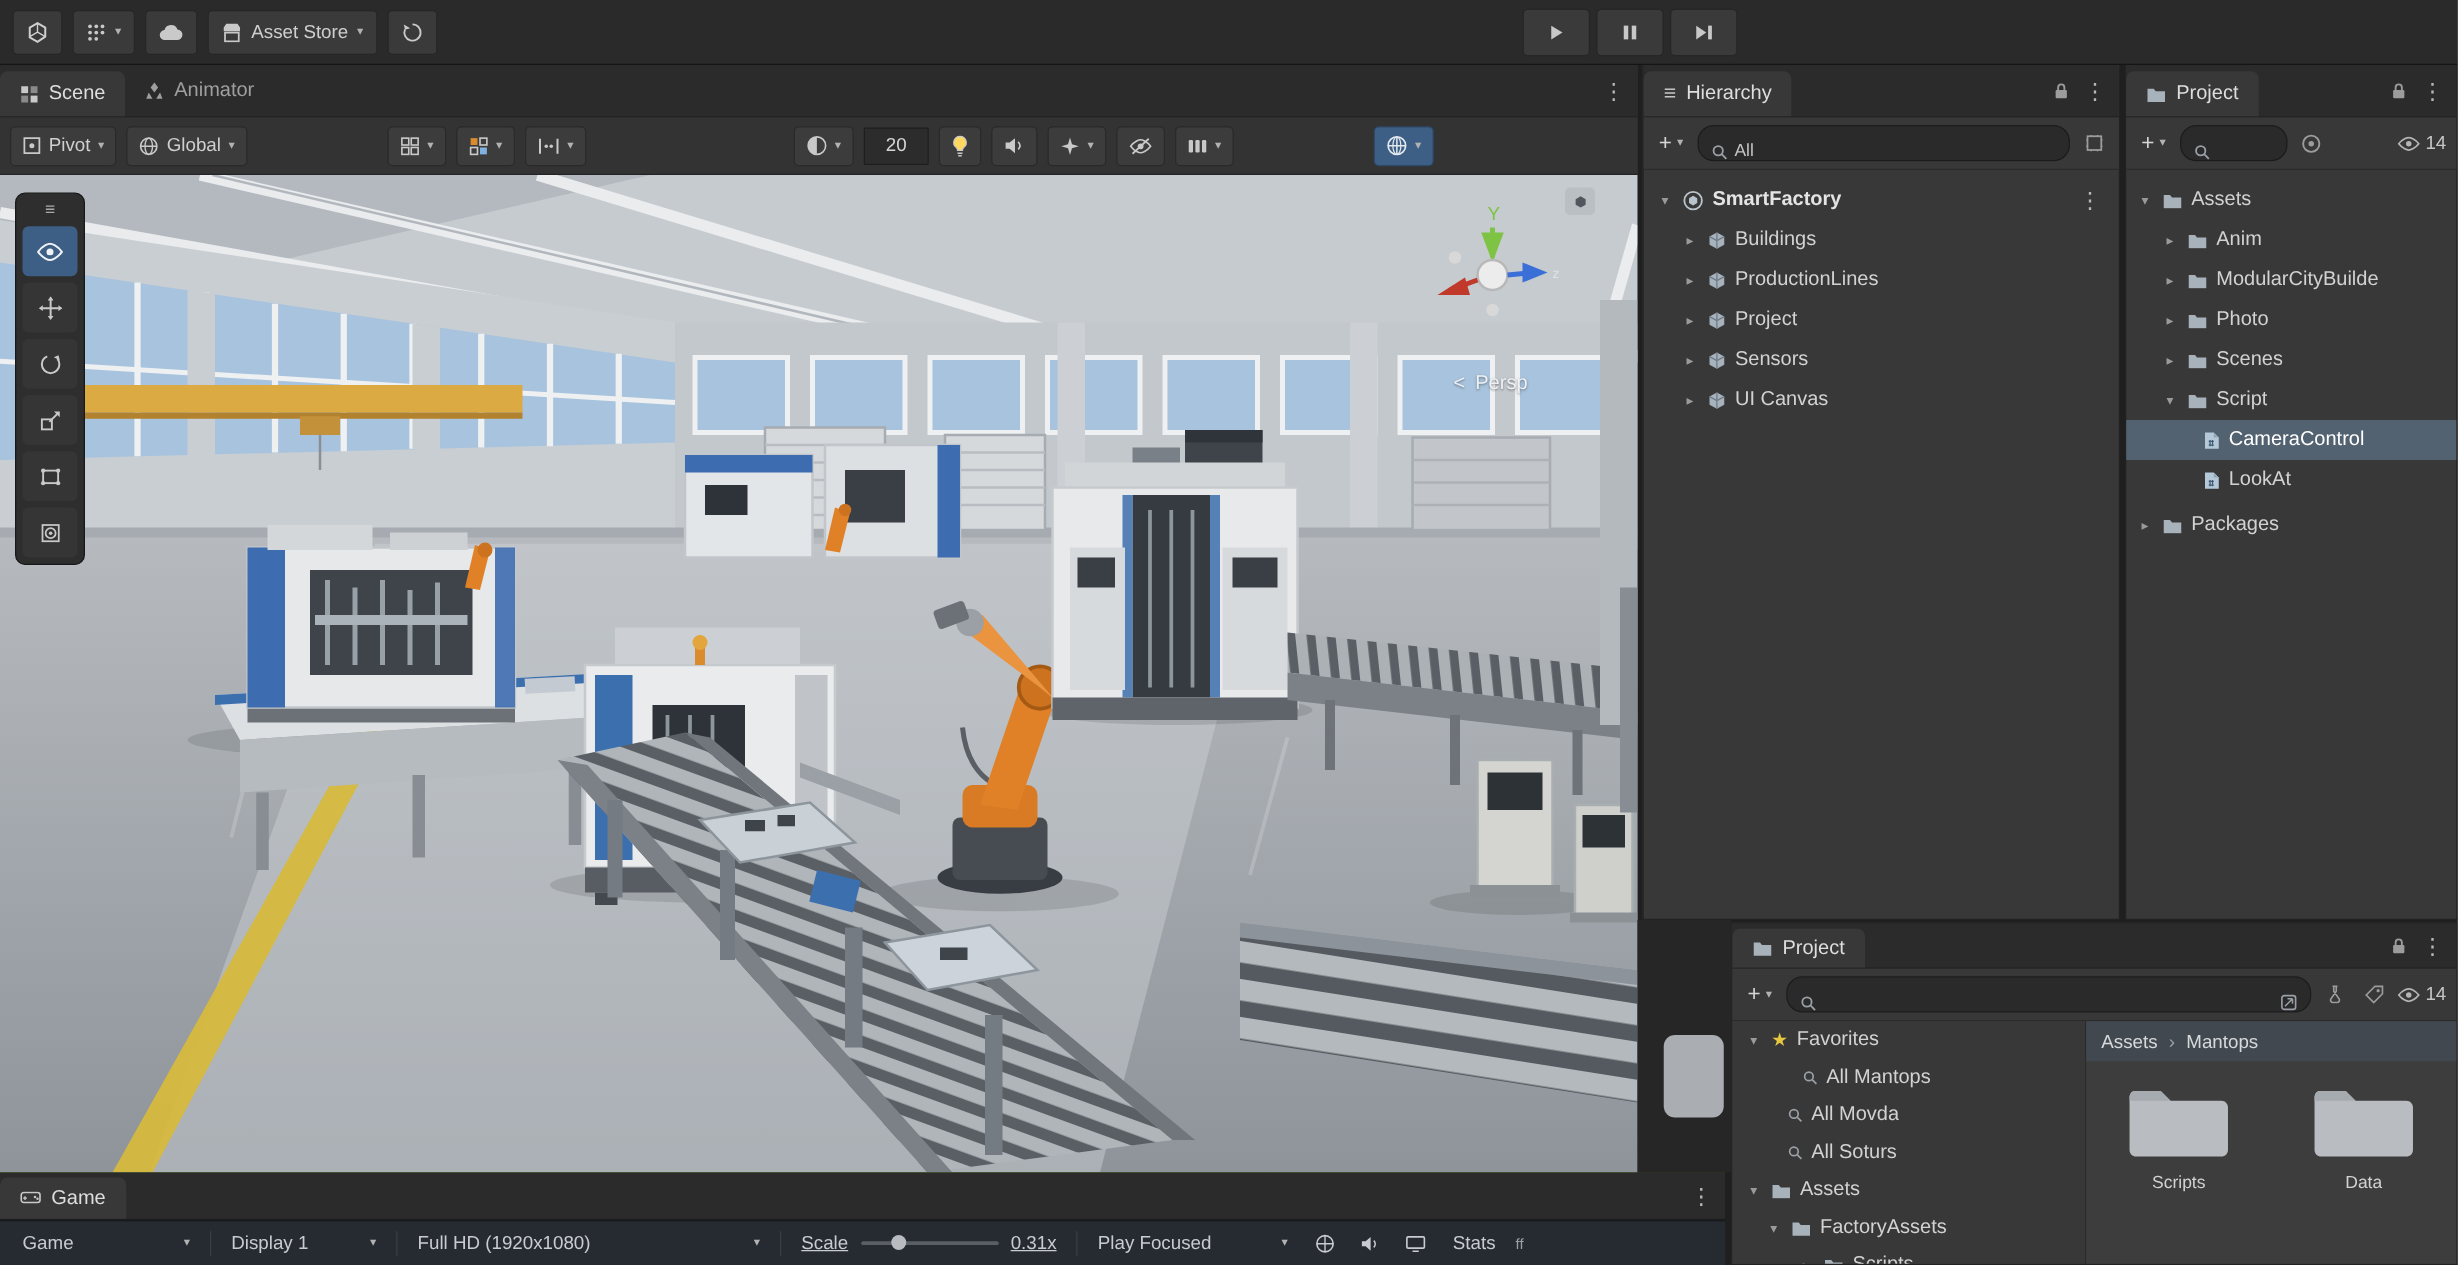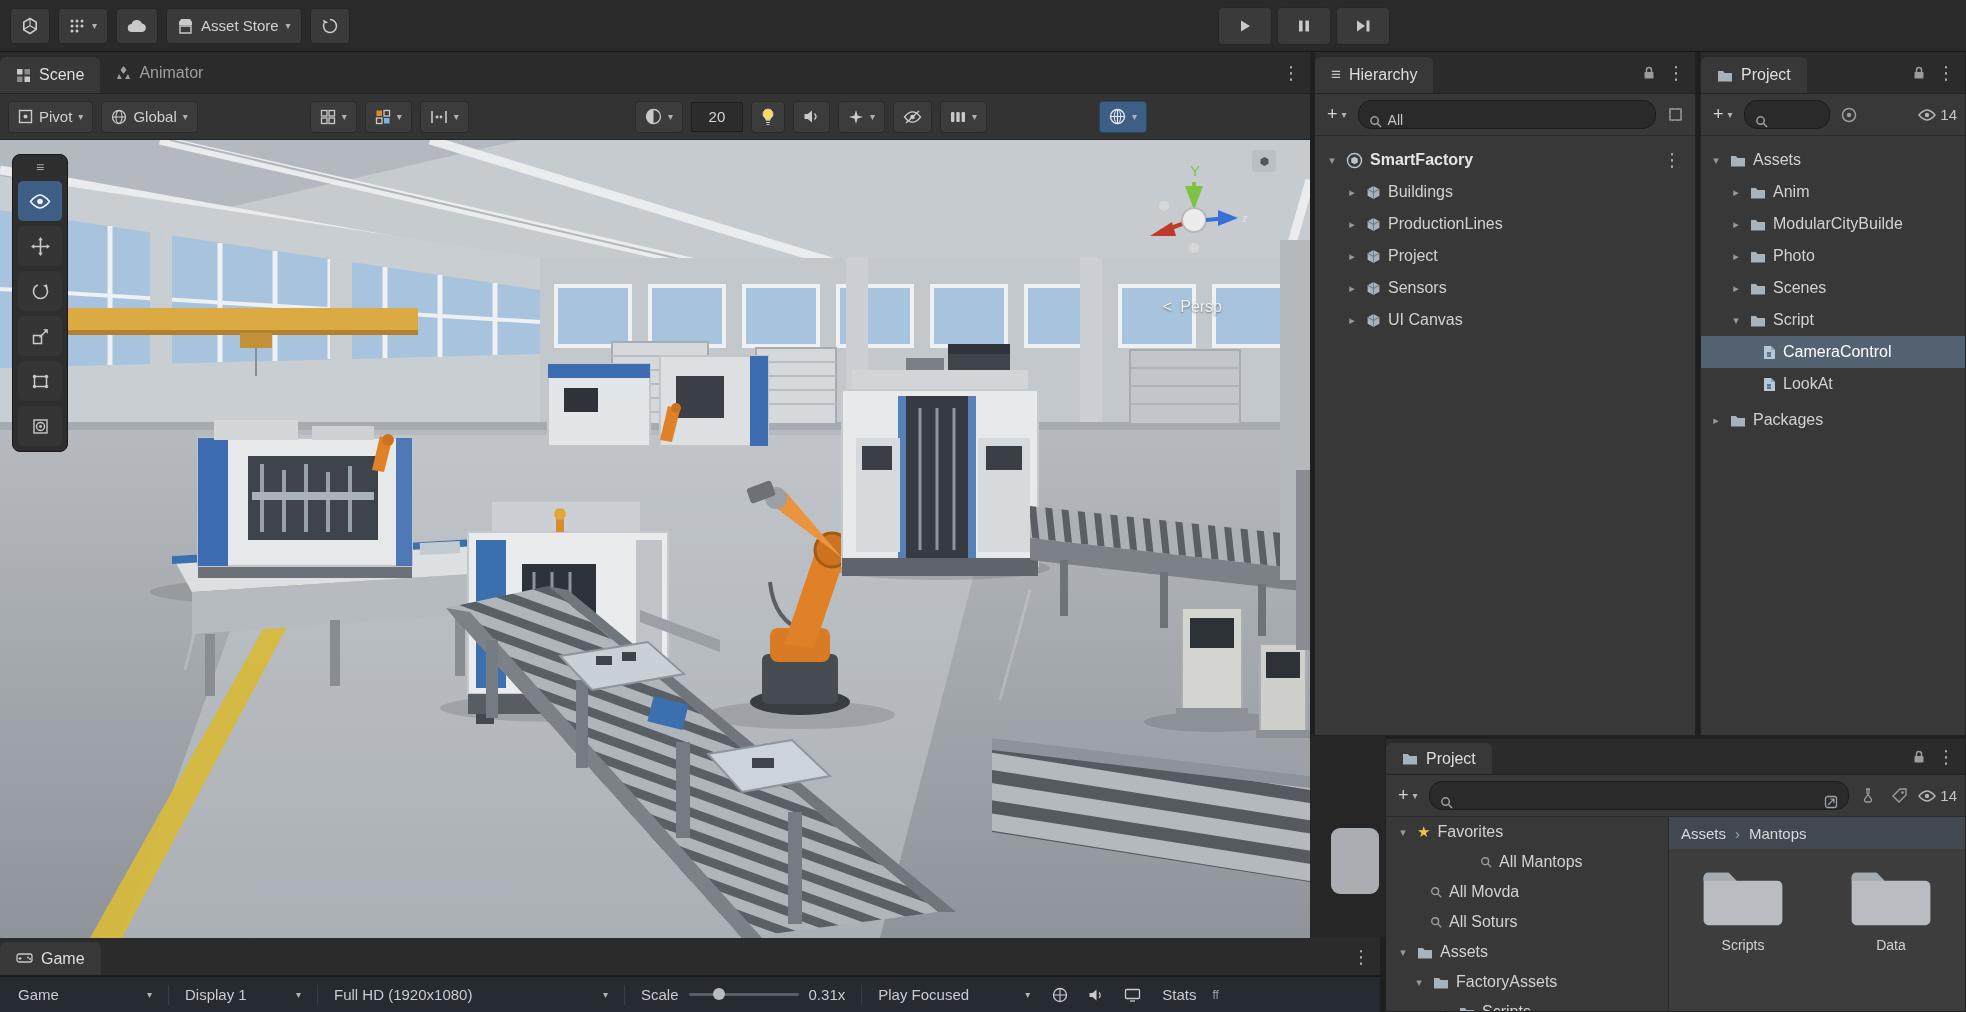--- a/index.html
+++ b/index.html
@@ -590,21 +590,21 @@
       <div class="gdrop" style="width:132px; justify-content:space-between;">
         <span>Display 1</span>
         <span class="caret">▾</span>
       </div>
       <div class="gsep"></div>
       <div class="gdrop" style="width:290px; justify-content:space-between;">
         <span>Full HD (1920x1080)</span>
         <span class="caret">▾</span>
       </div>
       <div class="gsep"></div>
-      <div class="gdrop" style="gap:10px;">
+      <div class="gdrop" style="gap:10px;text-decoration:underline;">
         <span>Scale</span>
         <div class="slider">
             <div class="knob"></div>
           </div>
         <span>0.31x</span>
       </div>
       <div class="gsep"></div>
       <div class="gdrop" style="width:168px; justify-content:space-between;">
         <span>Play Focused</span>
         <span class="caret">▾</span>
@@ -888,21 +888,21 @@
       </div>
     </div>
 
     <div class="pb-body">
       <div class="pb-tree">
         <div class="trow" style="padding-left:10px; height:30px;">
           <span class="arrow">▾</span>
           <span style="color:#e7c73e; font-size:15px;">★</span>
           <span class="lbl">Favorites</span>
         </div>
-        <div class="trow" style="padding-left:56px; height:30px;margin-left:38px;">
+        <div class="trow" style="padding-left:56px; height:30px;">
           <svg width="12" height="12" viewBox="0 0 14 14">
               <circle cx="6" cy="6" r="4" fill="none" stroke="#9aa0a6" stroke-width="1.6"></circle>
               <line x1="9.2" y1="9.2" x2="13" y2="13" stroke="#9aa0a6" stroke-width="1.6"></line>
             </svg>
           <span class="lbl">All Mantops</span>
         </div>
         <div class="trow" style="padding-left:44px; height:30px;">
           <svg width="12" height="12" viewBox="0 0 14 14">
               <circle cx="6" cy="6" r="4" fill="none" stroke="#9aa0a6" stroke-width="1.6"></circle>
               <line x1="9.2" y1="9.2" x2="13" y2="13" stroke="#9aa0a6" stroke-width="1.6"></line>

